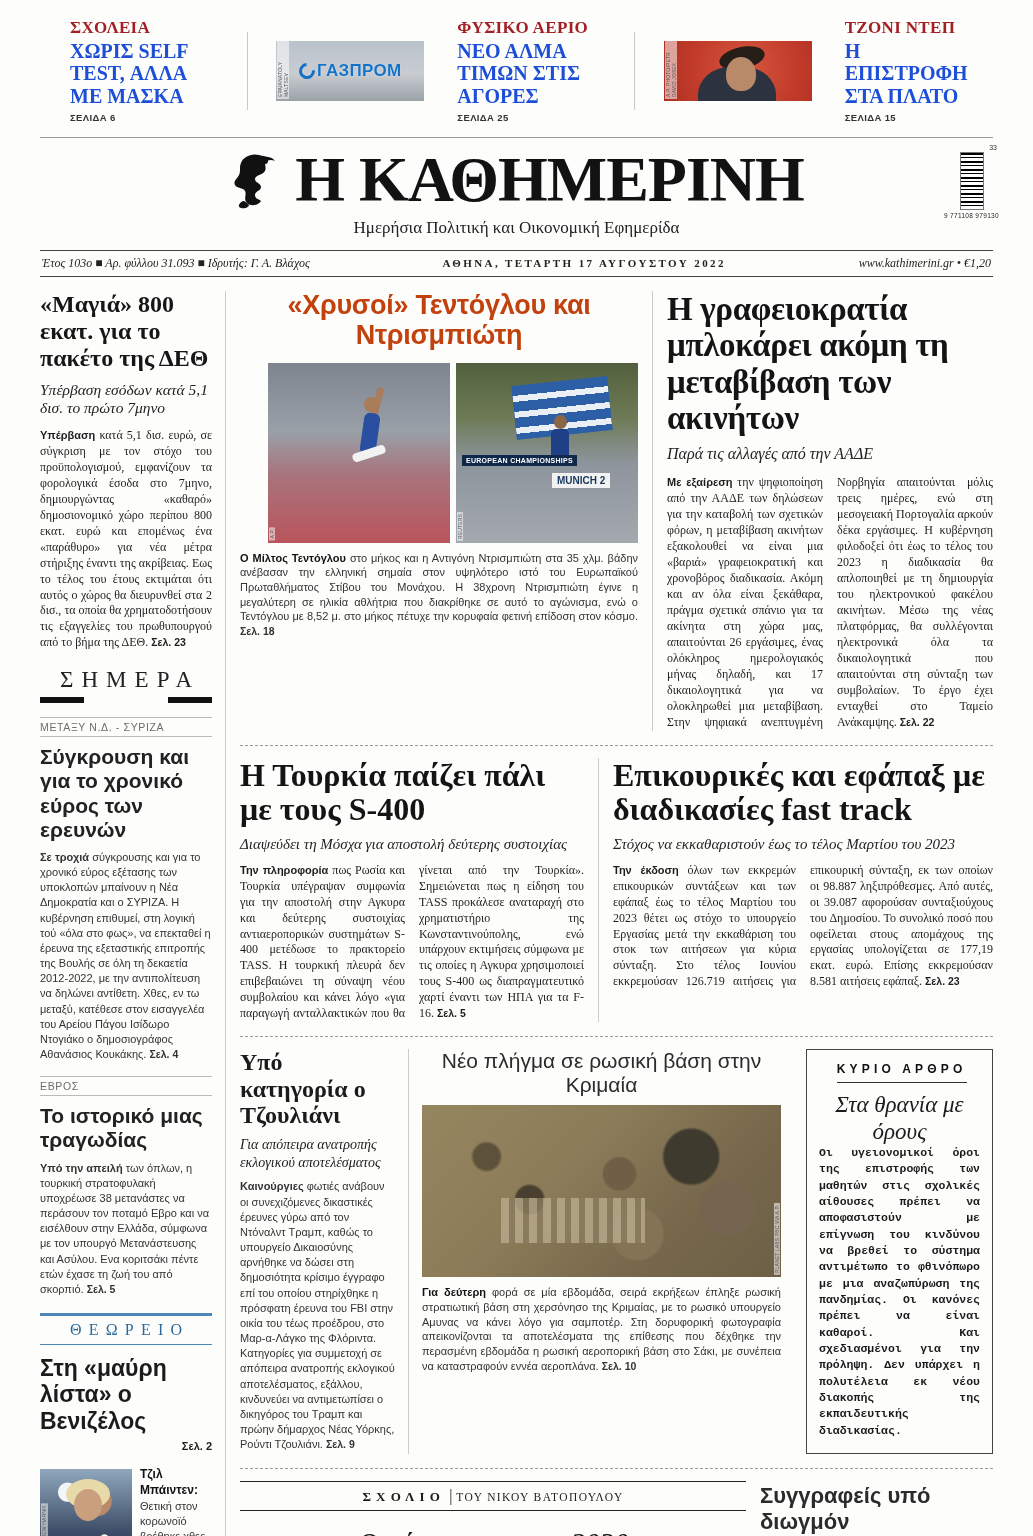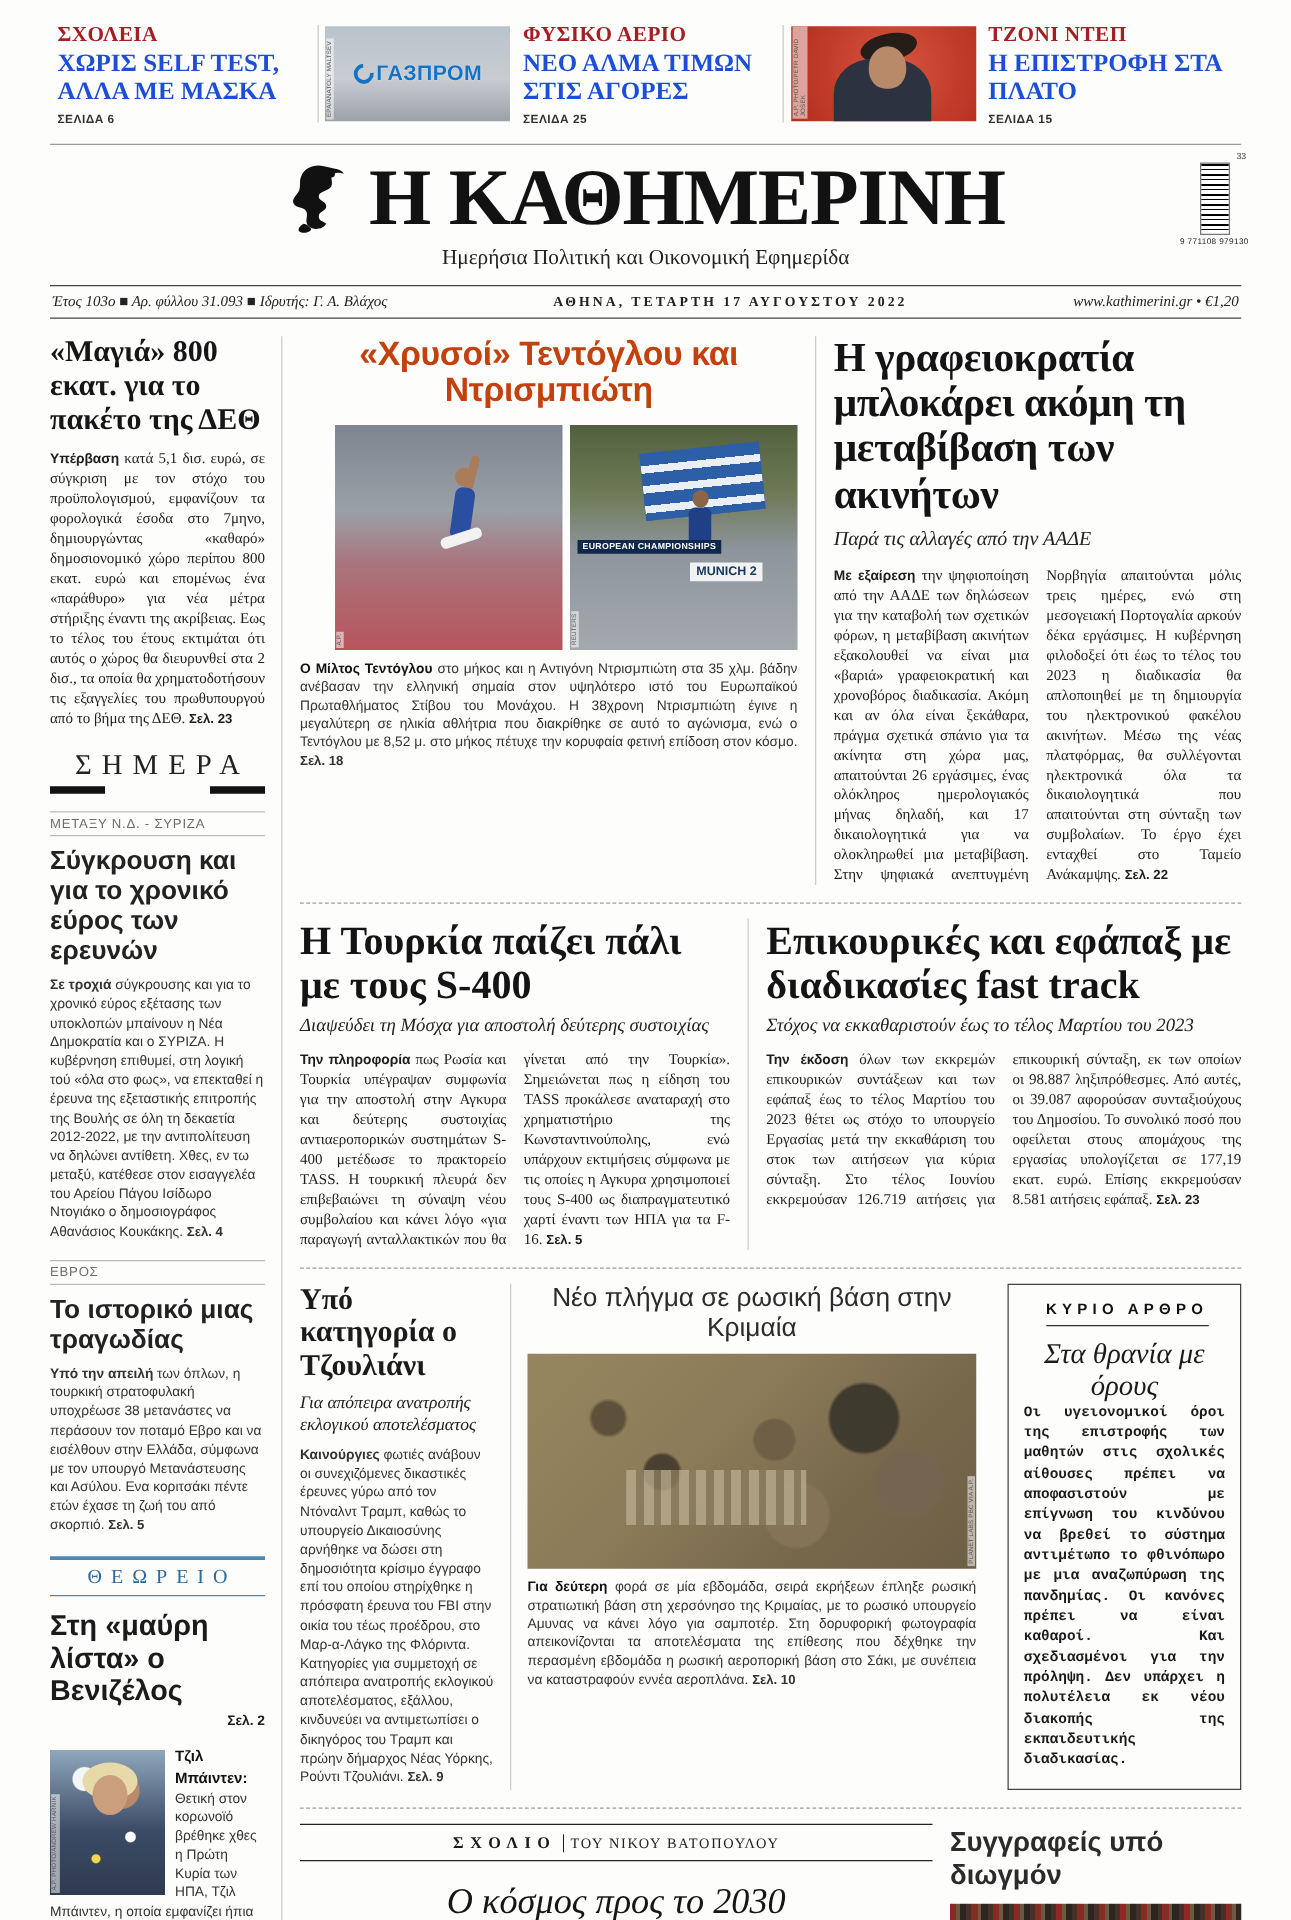--- a/index.html
+++ b/index.html
@@ -6,27 +6,27 @@
   html,body { background:#e8e8e8; }
   .page {
     width:1033px; height:1536px; overflow:hidden; background:#fdfdfc;
     margin:0 auto; position:relative;
     font-family:"Liberation Sans","DejaVu Sans",sans-serif; color:#1b1b1b;
   }
   .serif { font-family:"Liberation Serif","DejaVu Serif",serif; }
   .inner { padding:0 40px; }
 
   
-  .teasers { display:grid; grid-template-columns:1fr 4px 148px 1fr 4px 148px 1fr; align-items:center; gap:4px; padding:18px 0 14px 0; }
+  .teasers { display:grid; grid-template-columns:1fr 4px 148px 1fr 4px 148px 1fr; align-items:center; gap:27px; padding:18px 0 14px 0;margin-left:24px; }
   .tease { padding:0 6px; }
   .tease .kick { font-family:"Liberation Serif",serif; font-weight:bold; color:#a31f24; font-size:17px; letter-spacing:.02em; }
   .tease .tt { font-family:"Liberation Serif",serif; font-weight:bold; color:#1d4ed8; font-size:20px; line-height:1.12; margin-top:2px; }
   .tease .pref { font-size:9.5px; font-weight:bold; color:#333; margin-top:5px; letter-spacing:.04em; }
   .vsep { width:1px; height:78px; background:#c9c9c9; justify-self:center; }
-  .tease-photo { width:148px; height:76px; position:relative; overflow:hidden; }
+  .tease-photo { width:148px; height:60px; position:relative; overflow:hidden; }
   .ph-credit { position:absolute; left:1px; bottom:2px; writing-mode:vertical-rl; transform:rotate(180deg); font-size:5px; color:#555; letter-spacing:.03em; background:rgba(255,255,255,.55); padding:2px 0; }
   .gazprom-ph { background:linear-gradient(180deg,#b9c3cc 0%,#c9ccd1 55%,#9aa2a8 100%); display:flex; align-items:center; justify-content:center; }
   .gaz-logo { color:#1472c6; font-weight:bold; font-size:17px; letter-spacing:.02em; text-shadow:0 0 1px #fff; }
   .gaz-flame { display:inline-block; width:16px; height:16px; border:3px solid #1472c6; border-radius:50%; border-top-color:transparent; transform:rotate(40deg); vertical-align:-3px; margin-right:2px; }
   .depp-ph { background:radial-gradient(circle at 55% 45%, #d5573f 0%, #c23b2a 60%, #ad2f20 100%); }
   .depp-fig { position:absolute; left:34px; top:26px; width:78px; height:70px; background:#2c3240; border-radius:40% 40% 10% 10%; }
   .depp-head { position:absolute; left:62px; top:16px; width:30px; height:34px; background:#b98a6a; border-radius:50% 50% 45% 45%; }
   .depp-hair { position:absolute; left:55px; top:6px; width:46px; height:22px; background:#241d18; border-radius:50%; transform:rotate(-12deg); }
   .rule { border:0; border-top:1px solid #9b9b9b; }
 
@@ -214,20 +214,21 @@
       <span>Έτος 103ο ■ Αρ. φύλλου 31.093 ■ Ιδρυτής: Γ. Α. Βλάχος</span>
       <span class="mid">ΑΘΗΝΑ, ΤΕΤΑΡΤΗ 17 ΑΥΓΟΥΣΤΟΥ 2022</span>
       <span>www.kathimerini.gr • €1,20</span>
     </div>
 
     <div class="main">
 
       <div class="leftcol">
         <div>
           <div class="deth-h">«Μαγιά» 800 εκατ. για το πακέτο της ΔΕΘ</div>
+          <div class="deth-deck">Υπέρβαση εσόδων κατά 5,1 δισ. το πρώτο 7μηνο</div>
           <p class="body-serif"><span class="lead-b">Υπέρβαση</span><span> κατά 5,1 δισ. ευρώ, σε σύγκριση με τον στόχο του προϋπολογισμού, εμφανίζουν τα φορολογικά έσοδα στο 7μηνο, δημιουργώντας «καθαρό» δημοσιονομικό χώρο περίπου 800 εκατ. ευρώ και επομένως ένα «παράθυρο» για νέα μέτρα στήριξης έναντι της ακρίβειας. Εως το τέλος του έτους εκτιμάται ότι αυτός ο χώρος θα διευρυνθεί στα 2 δισ., τα οποία θα χρηματοδοτήσουν τις εξαγγελίες του πρωθυπουργού από το βήμα της ΔΕΘ.</span> <span class="pg">Σελ. 23</span></p>
         </div>
 
         <div class="simera">
           <div class="simera-title serif">ΣΗΜΕΡΑ</div>
           <div class="simera-bars">
               <span></span>
               <span></span>
             </div>
         </div>

